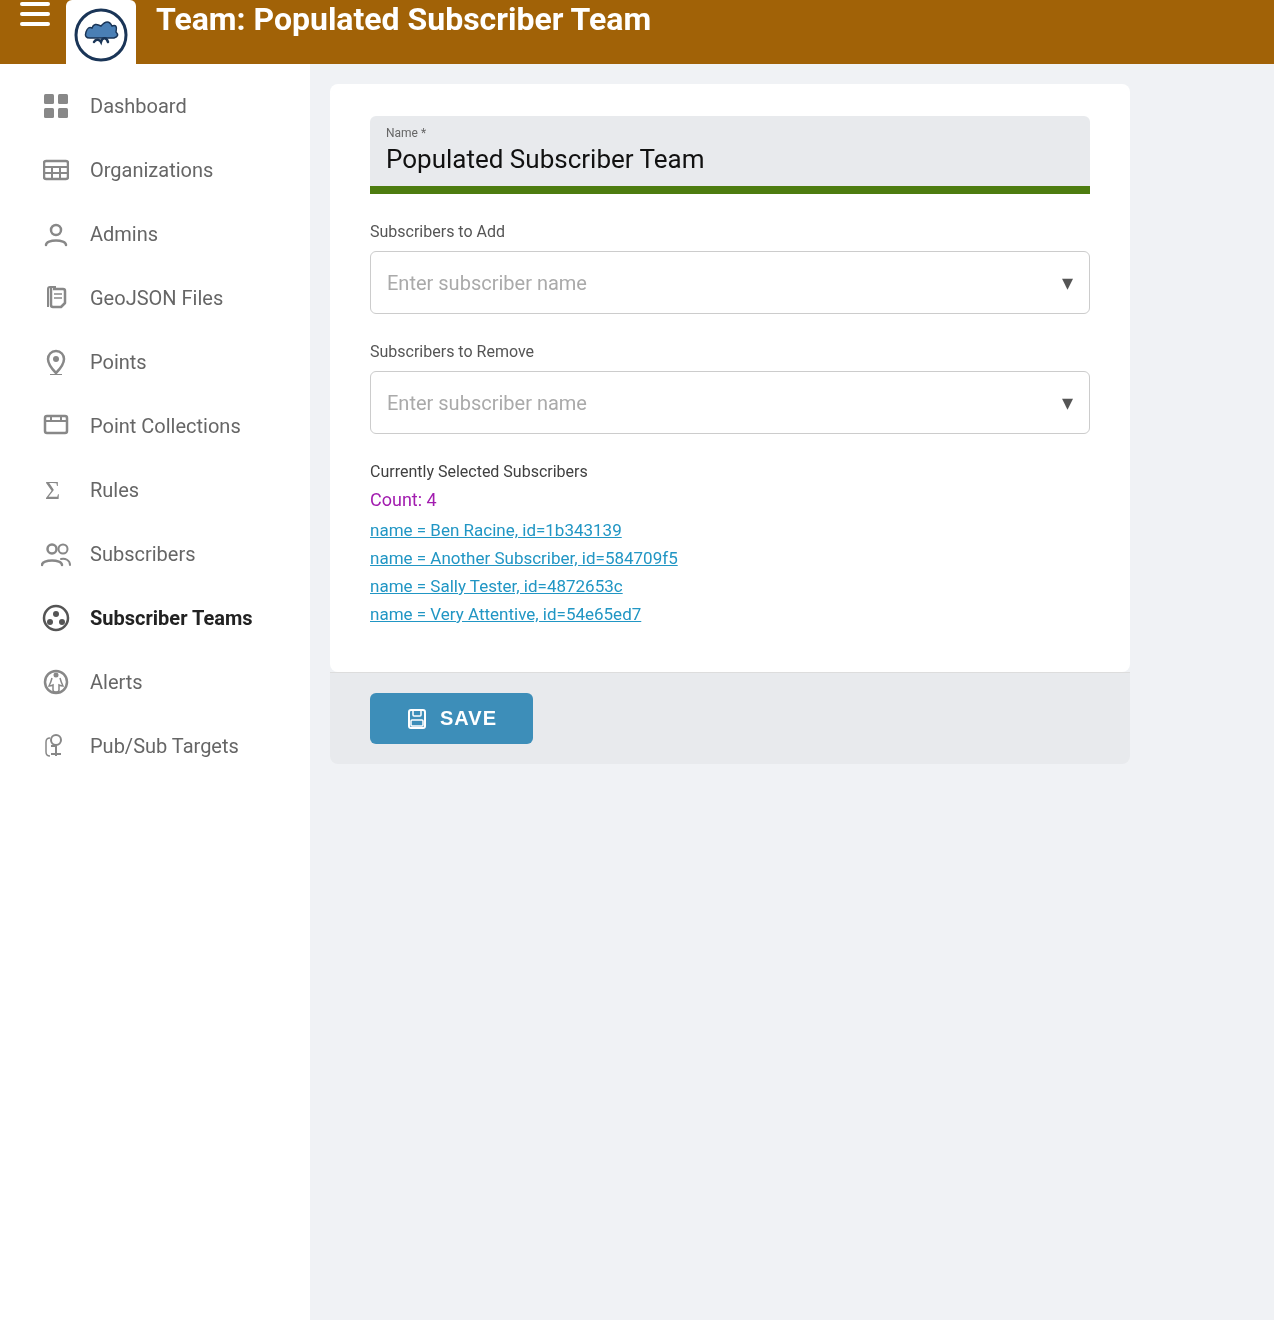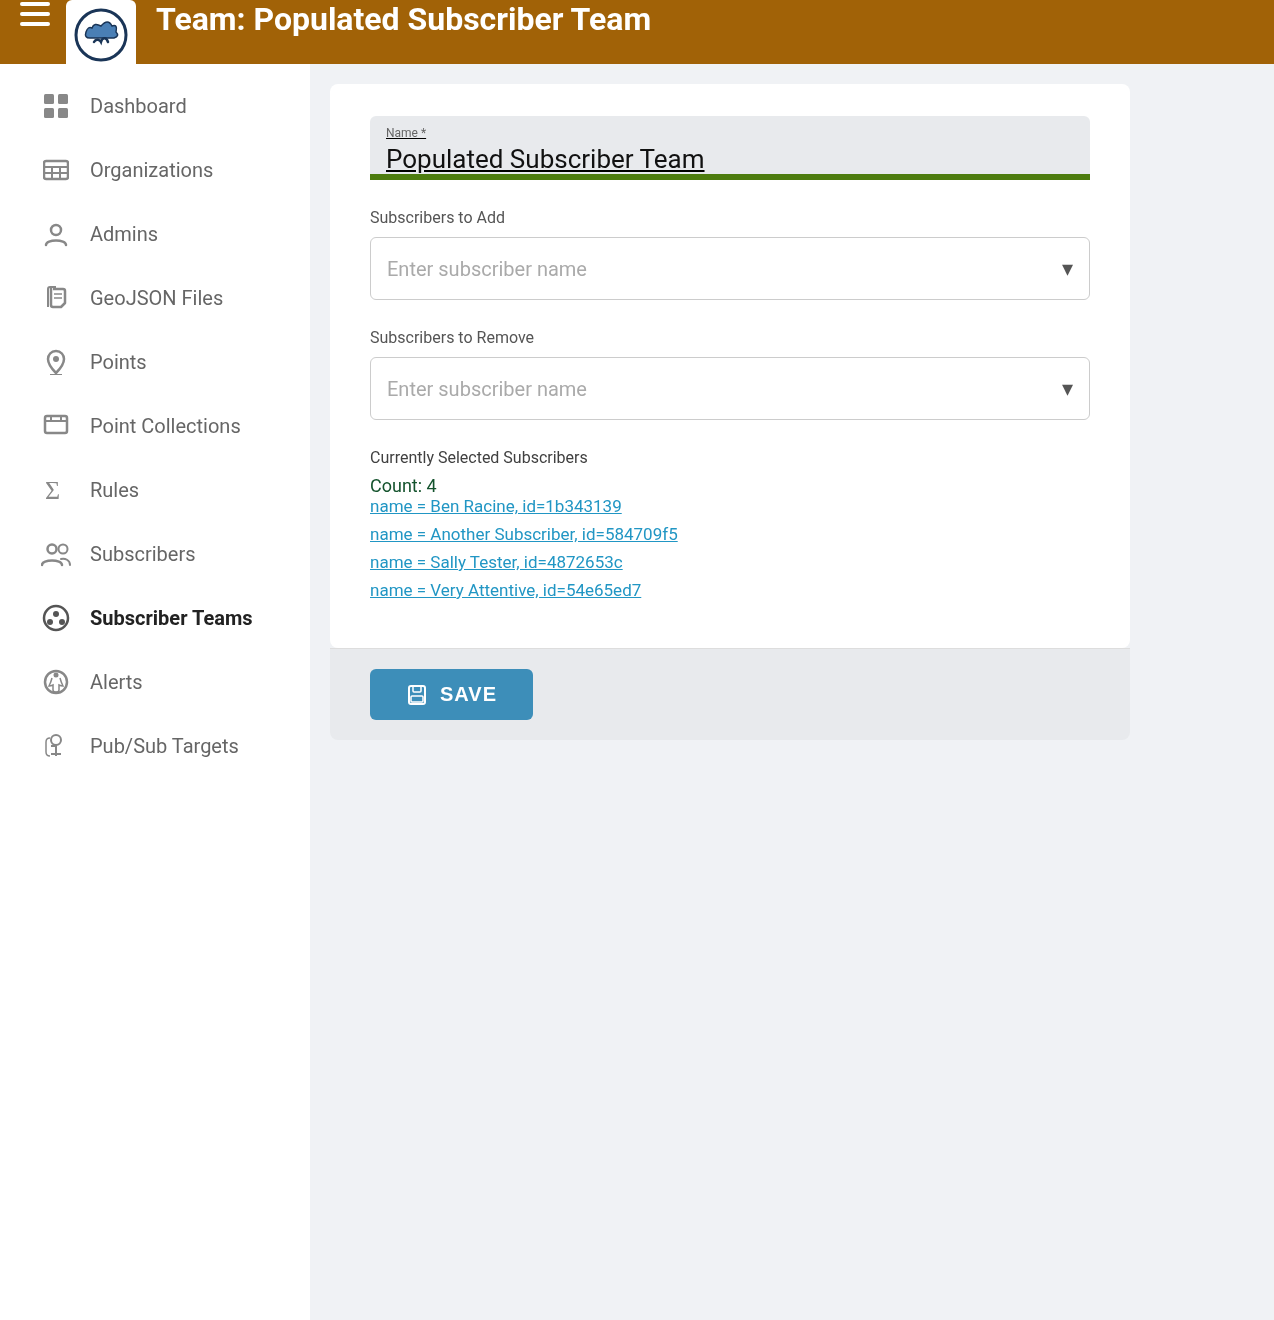--- a/index.html
+++ b/index.html
@@ -98,23 +98,22 @@
       max-width: 800px;
     }
 
     
     .field-group {
       margin-bottom: 28px;
     }
     .name-field-wrapper {
       background: #e8eaed;
       border-radius: 6px 6px 0 0;
-      padding: 10px 16px 0;
-      border-bottom: 6px solid #4d7c0f;
-      text-decoration: underline;
+      padding: 10px 16px 12px;
+      border-bottom: 8px solid #4d7c0f;
     }
     .name-field-sublabel {
       font-size: 12px;
       color: #666;
       margin-bottom: 4px;
     }
     .name-field-value {
       font-size: 26px;
       color: #111;
       font-weight: 400;
@@ -152,21 +151,22 @@
 
     
     .selected-section-label {
       font-size: 16px;
       color: #404040;
       margin-bottom: 8px;
       margin-top: 28px;
     }
     .selected-count {
       font-size: 18px;
-      color: #14532d;
+      color: #a21caf;
+      margin-bottom: 10px;
     }
     .subscriber-link {
       color: #2196c4;
       font-size: 17px;
       margin-bottom: 8px;
       display: block;
       cursor: pointer;
     }
 
     

